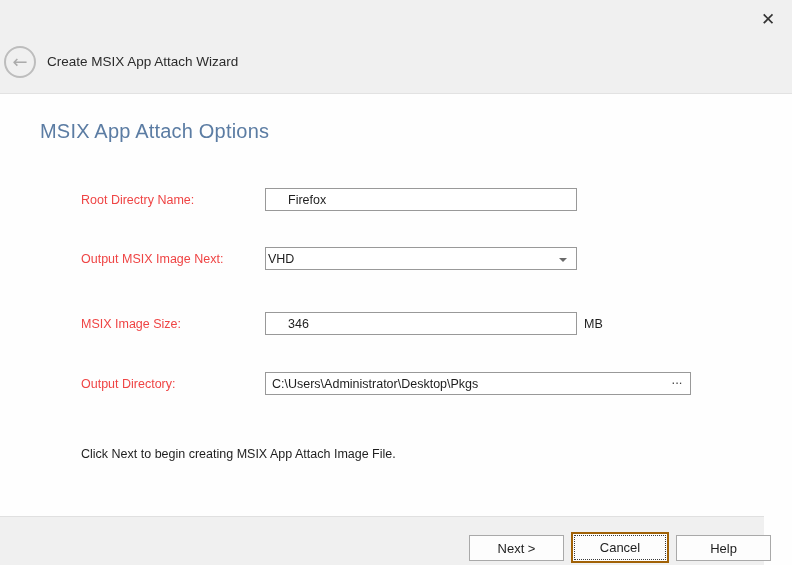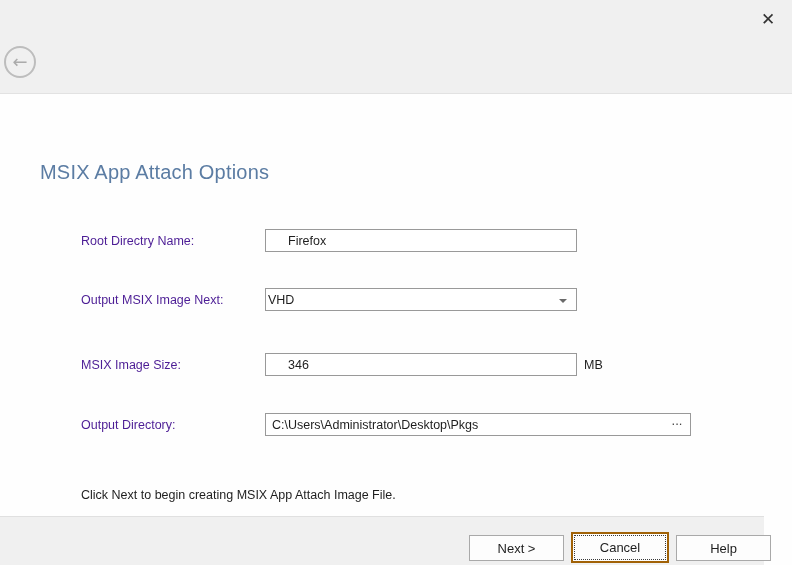--- a/index.html
+++ b/index.html
@@ -30,37 +30,37 @@
     display: flex; align-items: center; justify-content: center;
     color: #ababab; font-size: 18px; line-height: 1; background: transparent;
     font-family: "DejaVu Sans", sans-serif;
   }
   .header-title {
     position: absolute; left: 47px; top: 54px;
     font-size: 13.5px; color: #2b2b2b;
   }
 
   
-  .content { position: absolute; left: 0; top: 95px; width: 636px; height: 417px; background: #fefefe; margin-top: 41px; }
+  .content { position: absolute; left: 0; top: 95px; width: 636px; height: 417px; background: #fefefe; }
   .page-title {
     position: absolute; left: 40px; top: 25px;
     font-size: 20px; color: #5b7ca3; font-weight: 400;
     letter-spacing: 0.2px;
   }
 
   .form-row { position: absolute; left: 0; width: 792px; height: 23px; }
   .row-1 { top: 93px; }
   .row-2 { top: 152px; }
   .row-3 { top: 217px; }
   .row-4 { top: 277px; }
 
   .field-label {
     position: absolute; left: 81px; top: 0; height: 23px;
     display: flex; align-items: center;
-    font-size: 12.5px; color: #4c1d95;
+    font-size: 12.5px; color: #ef4444;
   }
   .text-input {
     position: absolute; left: 265px; top: 0; width: 312px; height: 23px;
     border: 1px solid #999999; background: #ffffff;
     font-family: "Liberation Sans", sans-serif;
     font-size: 12.5px; color: #1e1e1e; padding: 0 22px;
     outline: none;
   }
   .combo {
     position: absolute; left: 265px; top: 0; width: 312px; height: 23px;
@@ -121,20 +121,21 @@
 </head>
 <body>
 
 <div class="window">
 
   <div class="header">
     <button class="close-btn">✕</button>
     <div class="back-btn">
       <span>←</span>
     </div>
+    <div class="header-title">Create MSIX App Attach Wizard</div>
   </div>
 
   <div class="content">
     <div class="page-title">MSIX App Attach Options</div>
 
     <div class="form-row row-1">
       <div class="field-label">Root Directry Name:</div>
       <input class="text-input" type="text" value="Firefox" style="">
     </div>
 

